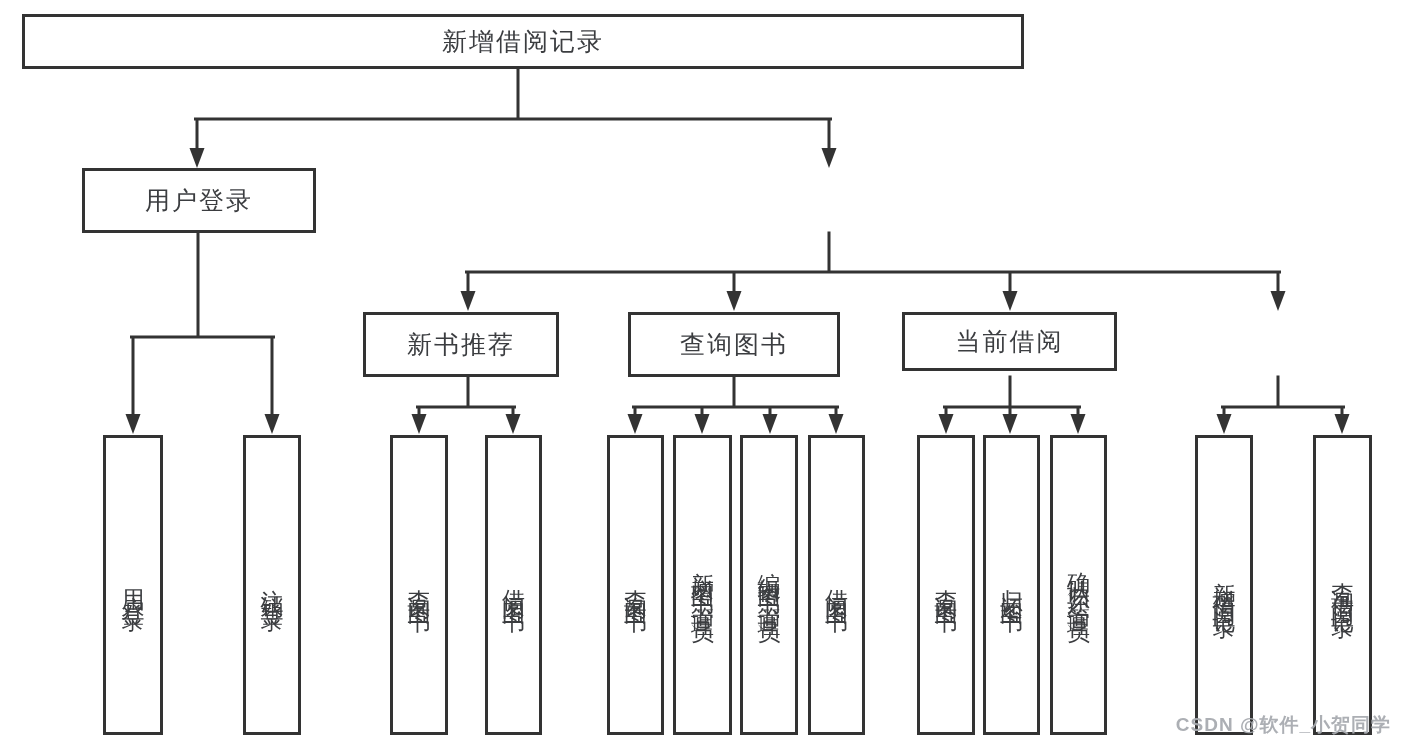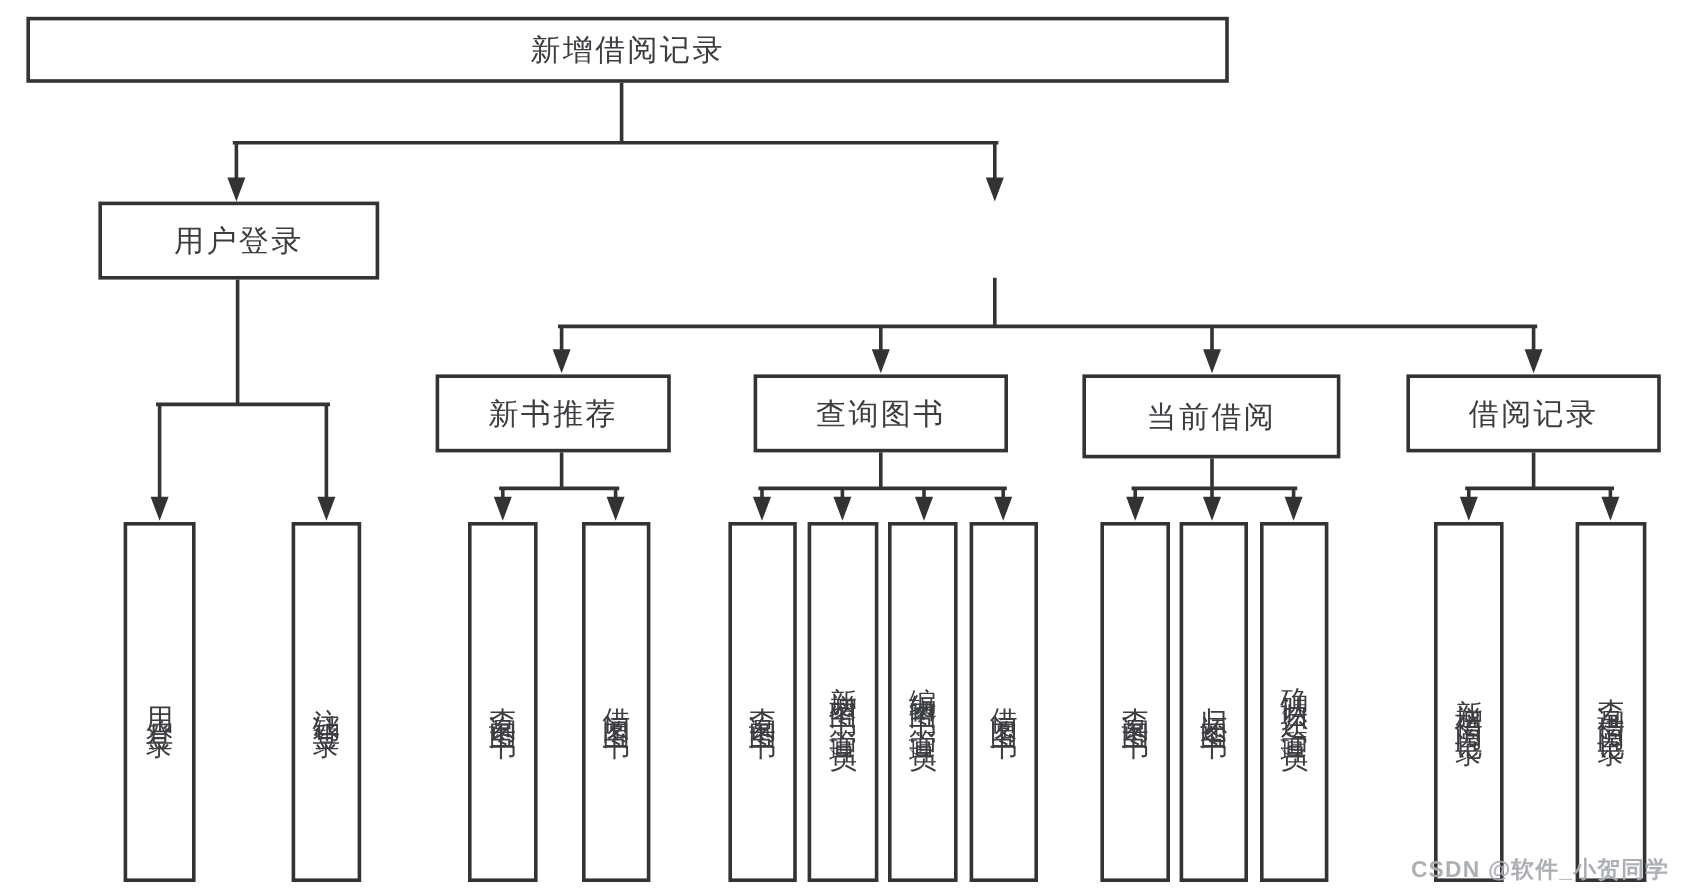--- a/index.html
+++ b/index.html
@@ -100,25 +100,22 @@
   <div class="node" style="left:82px; top:168px; width:234px; height:65px;">
     <span class="htext">用户登录</span>
   </div>
 
   <div class="node" style="left:363px; top:312px; width:196px; height:65px;">
     <span class="htext">新书推荐</span>
   </div>
   <div class="node" style="left:628px; top:312px; width:212px; height:65px;">
     <span class="htext">查询图书</span>
   </div>
-  <div class="node" style="left:902px; top:312px; width:215px; height:70px;">
+  <div class="node" style="left:902px; top:312px; width:215px; height:59px;">
     <span class="htext">当前借阅</span>
-  </div>
-  <div class="node" style="left:1172px; top:312px; width:212px; height:65px;">
-    <span class="htext">借阅记录</span>
   </div>
 
   <div class="node" style="left:103px; top:435px; width:60px; height:300px;">
     <span class="vtext">用户登录</span>
   </div>
   <div class="node" style="left:243px; top:435px; width:58px; height:300px;">
     <span class="vtext">注销登录</span>
   </div>
 
   <div class="node" style="left:390px; top:435px; width:58px; height:300px;">

